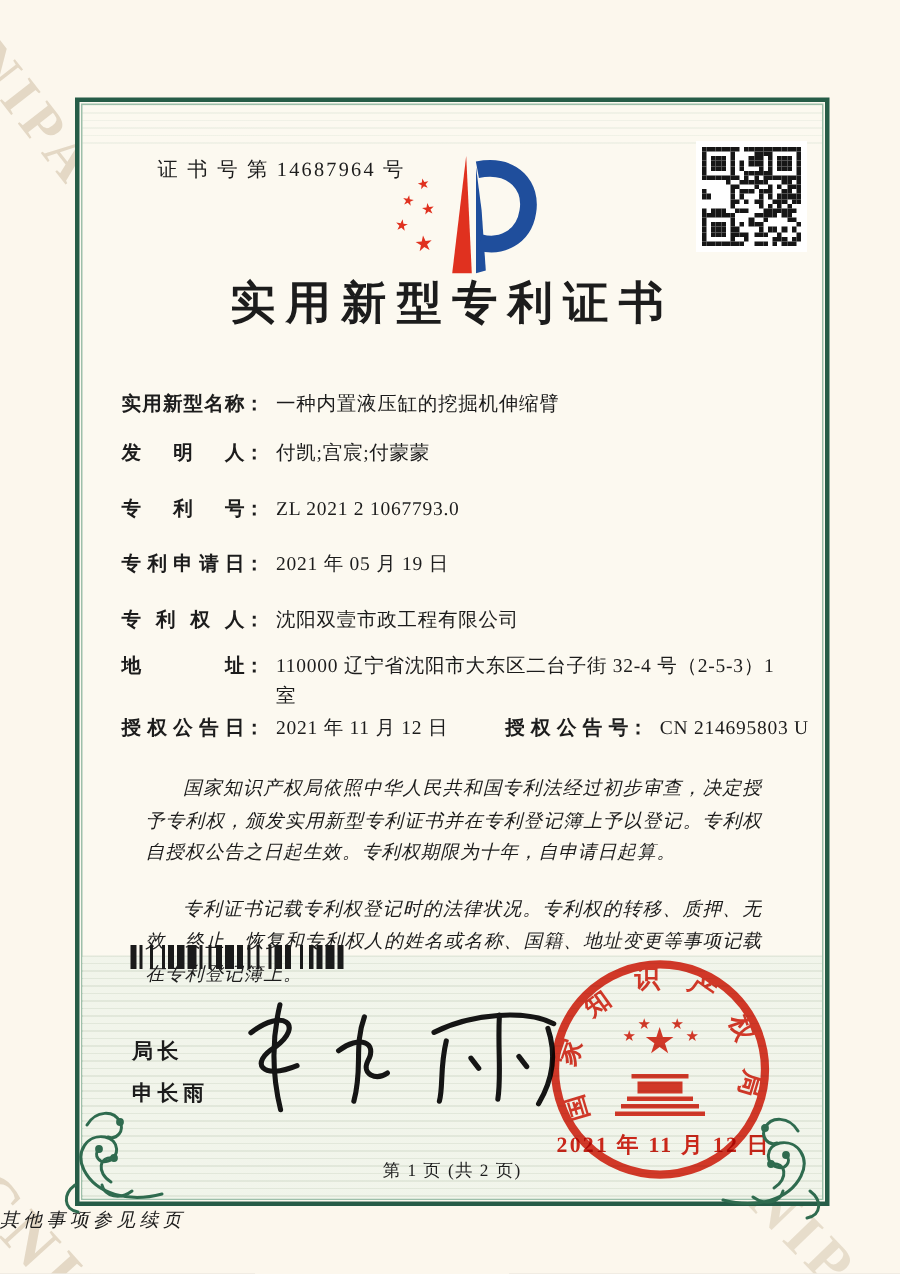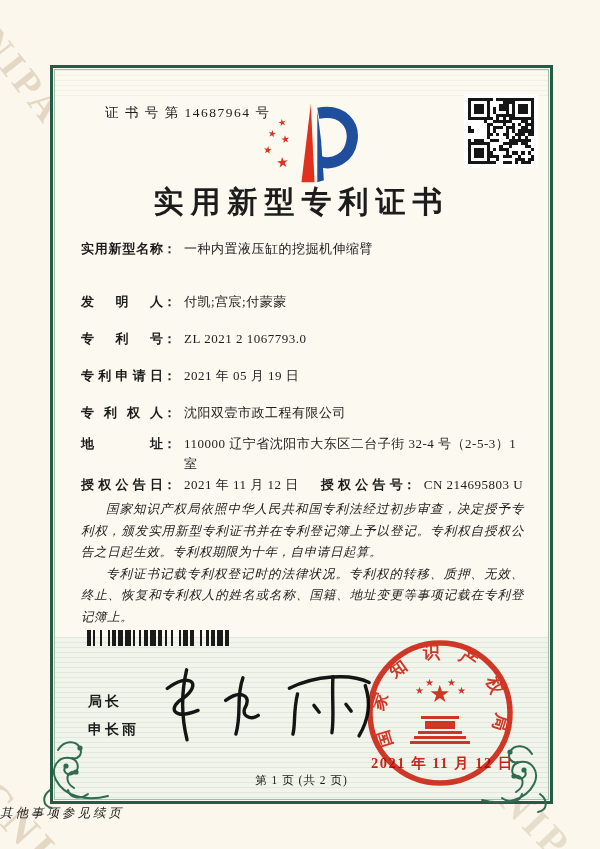--- a/index.html
+++ b/index.html
@@ -29,27 +29,27 @@
   .qr i{display:block;}
   .qr i.on{background:#161616;}
   .doc-title{position:absolute;left:0;right:0;top:114px;text-align:center;font-size:30px;font-weight:bold;
              letter-spacing:7px;}
   
   .frow{position:absolute;left:28px;font-size:13px;display:flex;align-items:flex-start;line-height:20px;}
   .flabel{display:inline-block;width:82px;font-weight:bold;text-align:justify;text-align-last:justify;}
   .fcolon{font-weight:bold;margin-right:8px;}
   .fvalue{letter-spacing:.5px;}
   .fvalue.addr{display:inline-block;max-width:340px;}
-  .r1{top:171px}.r2{top:224px}.r3{top:261px}.r4{top:298px}.r5{top:335px}.r6{top:366px}
+  .r1{top:191px}.r2{top:224px}.r3{top:261px}.r4{top:298px}.r5{top:335px}.r6{top:366px}
   .rgrant{top:407px}
-  .grant2{margin-left:22px;display:flex;}
+  .grant2{margin-left:38px;display:flex;}
   
   .paras{position:absolute;left:28px;right:26px;top:431px;font-size:12.5px;line-height:21.5px;
          text-align:justify;font-style:italic;letter-spacing:.6px;}
-  .paras p{margin:0;text-indent:2em;}
+  .paras p{margin:16px;text-indent:2em;}
   
   .barcode{position:absolute;left:34px;top:562px;height:16px;display:flex;align-items:stretch;}
   .barcode i{display:block;}
   .barcode i.b{background:#1a1a1a;}
   .director{position:absolute;left:35px;top:620px;font-size:14px;font-weight:600;letter-spacing:3px;line-height:28px;}
   .signature{position:absolute;left:95px;top:585px;width:240px;height:110px;transform:rotate(-2deg);}
   .seal{position:absolute;left:310px;top:568px;width:154px;height:154px;mix-blend-mode:multiply;opacity:.95;}
   .seal-date{position:absolute;left:318px;top:686px;color:var(--seal-red,#d7281c);font-size:14.5px;
              font-weight:bold;letter-spacing:1.5px;mix-blend-mode:multiply;}
   .page-num{position:absolute;left:0;right:0;top:705px;text-align:center;font-size:11.5px;letter-spacing:1px;}

